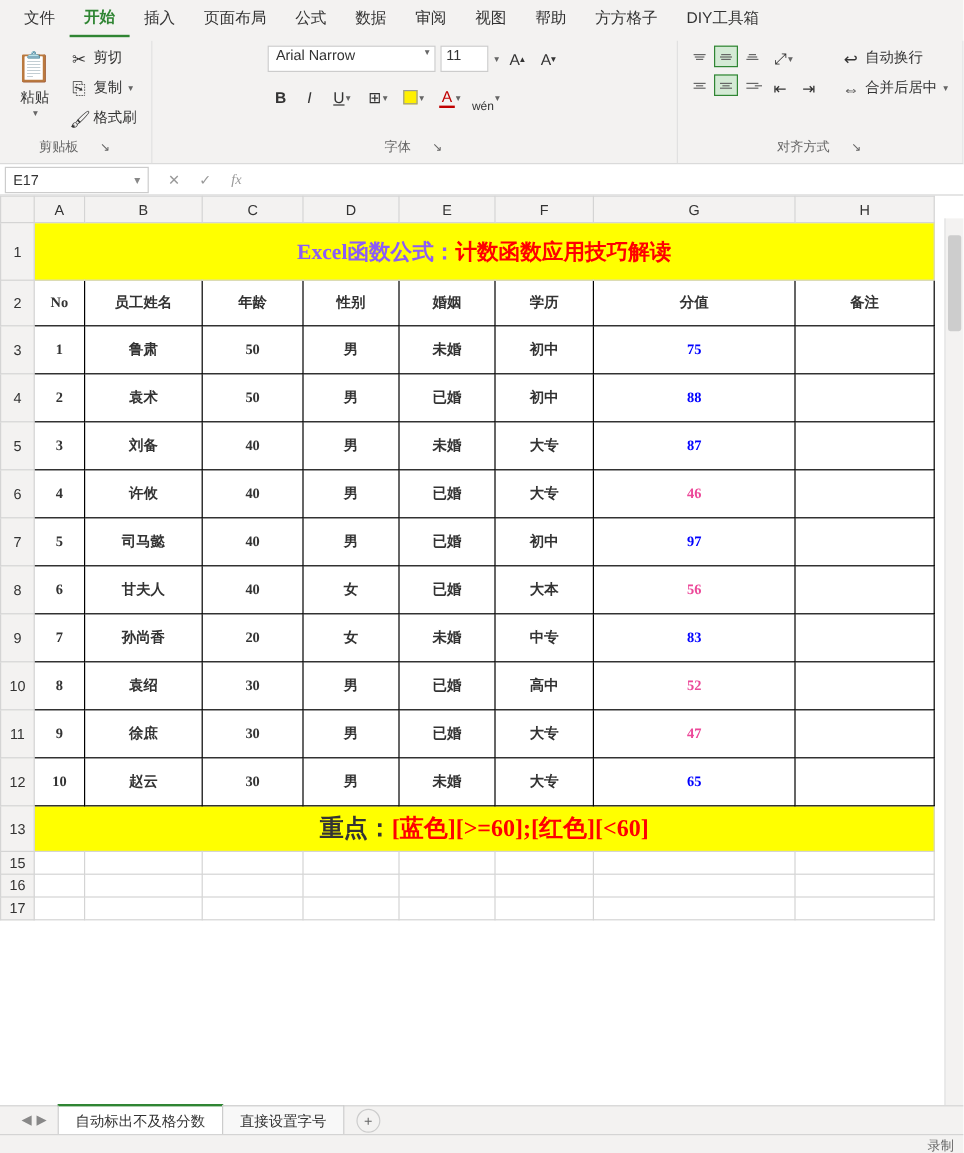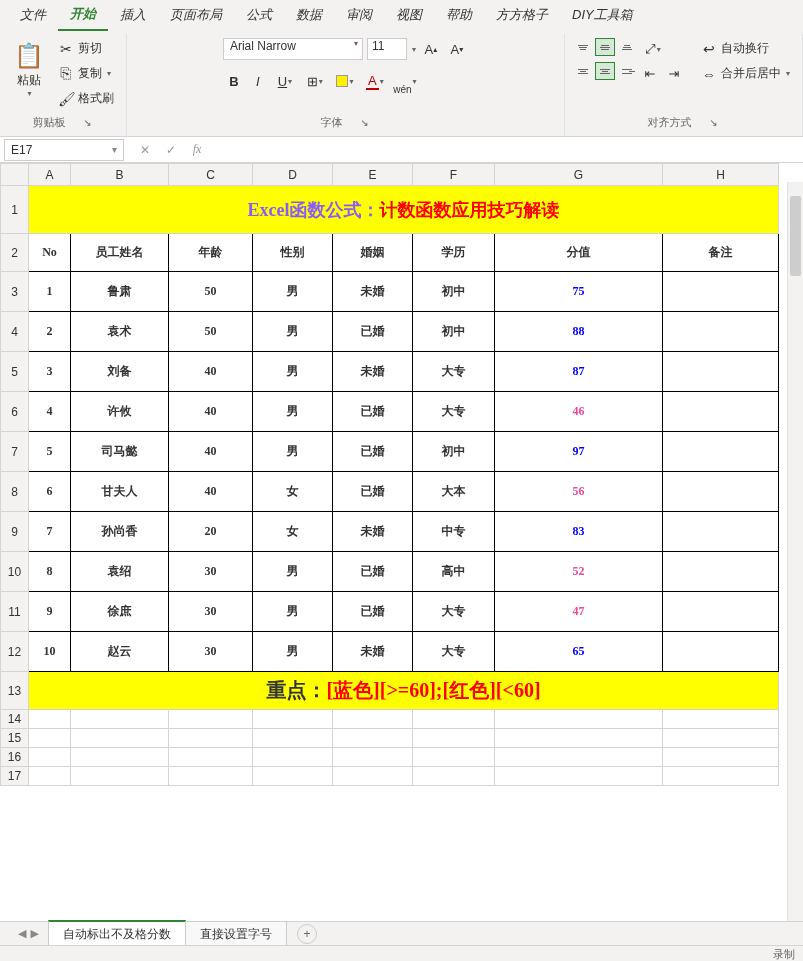--- a/index.html
+++ b/index.html
@@ -1,19 +1,19 @@
 <!DOCTYPE html>
 <html><head>
 <meta charset="utf-8">
 <style>
 *{box-sizing:border-box;margin:0;padding:0;font-family:"Microsoft YaHei",Arial,sans-serif;}
 body{background:#fff;font-size:12px;color:#333;user-select:none;overflow:hidden;width:803px;height:961px;position:relative;}
 
 .menubar{display:flex;background:#f3f2f1;padding:0 8px;height:30px;align-items:center;gap:0;}
-.menu-item{padding:6px 12px;font-size:13px;color:#333;cursor:pointer;font-style:italic;}
+.menu-item{padding:6px 12px;font-size:13px;color:#333;cursor:pointer;}
 .menu-item.active{color:#2f8533;font-weight:bold;border-bottom:2px solid #2f8533;}
 
 .ribbon{background:#f3f2f1;display:flex;border-bottom:1px solid #d4d4d4;padding:4px 0 0 0;}
 .ribbon-group{display:flex;flex-direction:column;align-items:center;border-right:1px solid #e1e1e1;padding:0 8px 4px 8px;}
 .ribbon-group-body{display:flex;align-items:flex-start;flex:1;gap:4px;padding:4px 0;}
 .ribbon-group-label{font-size:11px;color:#666;padding:2px 0;display:flex;align-items:center;gap:16px;}
 .dialog-launcher{width:12px;height:12px;display:inline-flex;align-items:center;justify-content:center;font-size:10px;color:#666;cursor:pointer;}
 .big-btn{display:flex;flex-direction:column;align-items:center;padding:4px 6px;cursor:pointer;font-size:12px;}
 .big-btn .icon{font-size:24px;margin-bottom:2px;}
 .small-btn-col{display:flex;flex-direction:column;gap:4px;}
@@ -412,31 +412,20 @@
         <tr class="footer-band">
     <th class="row-head">13</th>
     <td colspan="8" class="yellow-band">
       <span class="footer-text">重点：</span><span class="footer-text" style="color:#ff0000">[蓝色][&gt;=60];[红色][&lt;60]</span>
     </td>
   </tr>
 
   </tbody>
       <tbody id="empty-rows">
         <tr class="empty-row">
-          <th class="row-head">14</th>
-          <td></td>
-          <td></td>
-          <td></td>
-          <td></td>
-          <td></td>
-          <td></td>
-          <td></td>
-          <td></td>
-        </tr>
-        <tr class="empty-row">
           <th class="row-head">15</th>
           <td></td>
           <td></td>
           <td></td>
           <td></td>
           <td></td>
           <td></td>
           <td></td>
           <td></td>
         </tr>

